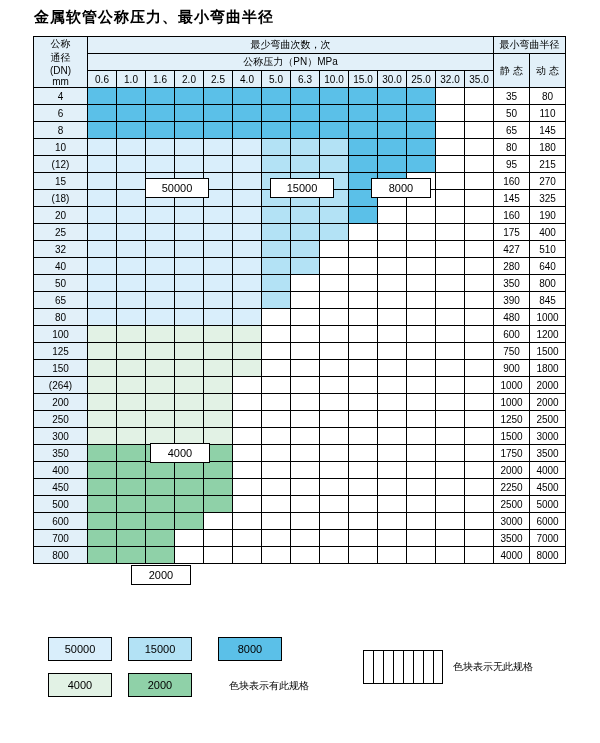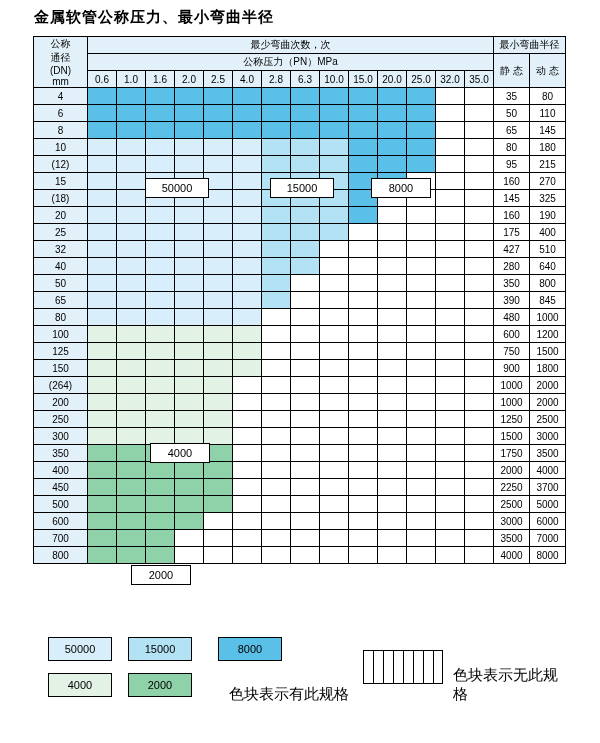--- a/index.html
+++ b/index.html
@@ -115,22 +115,21 @@
     line-height: 22px;
     text-align: center;
   }
   .chip-blue-l { background: #d9eefb; }
   .chip-blue-m { background: #b3e2f5; }
   .chip-blue-d { background: #5bc0e8; }
   .chip-green-l { background: #e2f2e5; }
   .chip-green-d { background: #8fd1a8; }
   .legend-note {
     position: absolute;
-    font-size: 15px;
-    margin-top: 6px;
+    font-size: 10px;
   }
   .legend-grid {
     position: absolute;
     border: 1px solid #000;
     background: #fff;
     width: 80px;
     height: 34px;
     box-sizing: border-box;
   }
   .legend-grid .vline {
@@ -165,25 +164,25 @@
         <th class="hdr r-col" rowspan="2">静 态</th>
         <th class="hdr r-col" rowspan="2">动 态</th>
       </tr>
       <tr id="pressure-col-row">
           <th class="hdr p-col">0.6</th>
           <th class="hdr p-col">1.0</th>
           <th class="hdr p-col">1.6</th>
           <th class="hdr p-col">2.0</th>
           <th class="hdr p-col">2.5</th>
           <th class="hdr p-col">4.0</th>
-          <th class="hdr p-col">2.8</th>
+          <th class="hdr p-col">5.0</th>
           <th class="hdr p-col">6.3</th>
           <th class="hdr p-col">10.0</th>
           <th class="hdr p-col">15.0</th>
-          <th class="hdr p-col">20.0</th>
+          <th class="hdr p-col">30.0</th>
           <th class="hdr p-col">25.0</th>
           <th class="hdr p-col">32.0</th>
           <th class="hdr p-col">35.0</th>
         </tr>
     </thead>
     <tbody id="table-body">
         <tr>
           <td class="dn-cell dn-col">4</td>
           <td class="p-col cell-blue-d"></td>
           <td class="p-col cell-blue-d"></td>
@@ -630,21 +629,21 @@
           <td class="p-col cell-white"></td>
           <td class="p-col cell-white"></td>
           <td class="p-col cell-white"></td>
           <td class="p-col cell-white"></td>
           <td class="p-col cell-white"></td>
           <td class="p-col cell-white"></td>
           <td class="p-col cell-white"></td>
           <td class="p-col cell-white"></td>
           <td class="p-col cell-white"></td>
           <td class="rad-cell r-col">2250</td>
-          <td class="rad-cell r-col">3700</td>
+          <td class="rad-cell r-col">4500</td>
         </tr>
         <tr>
           <td class="dn-cell dn-col">500</td>
           <td class="p-col cell-green-d"></td>
           <td class="p-col cell-green-d"></td>
           <td class="p-col cell-green-d"></td>
           <td class="p-col cell-green-d"></td>
           <td class="p-col cell-green-d"></td>
           <td class="p-col cell-white"></td>
           <td class="p-col cell-white"></td>

